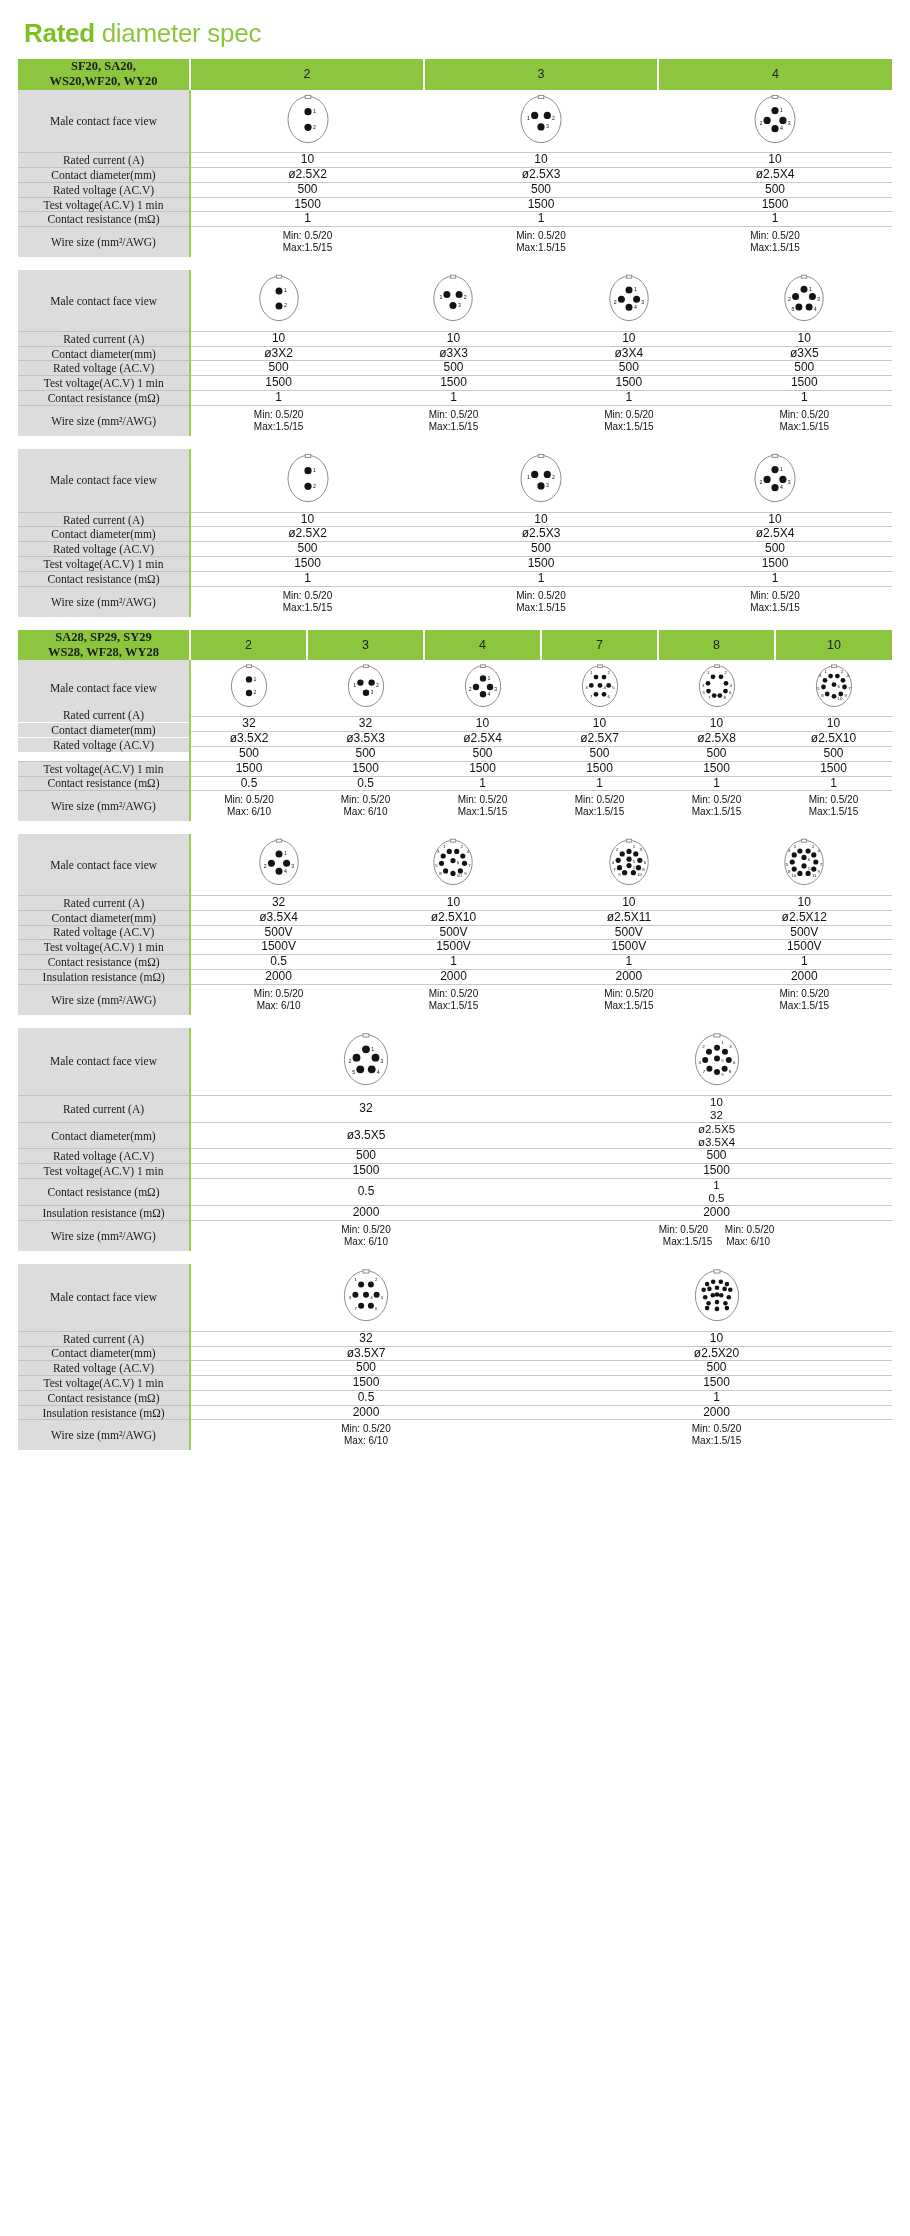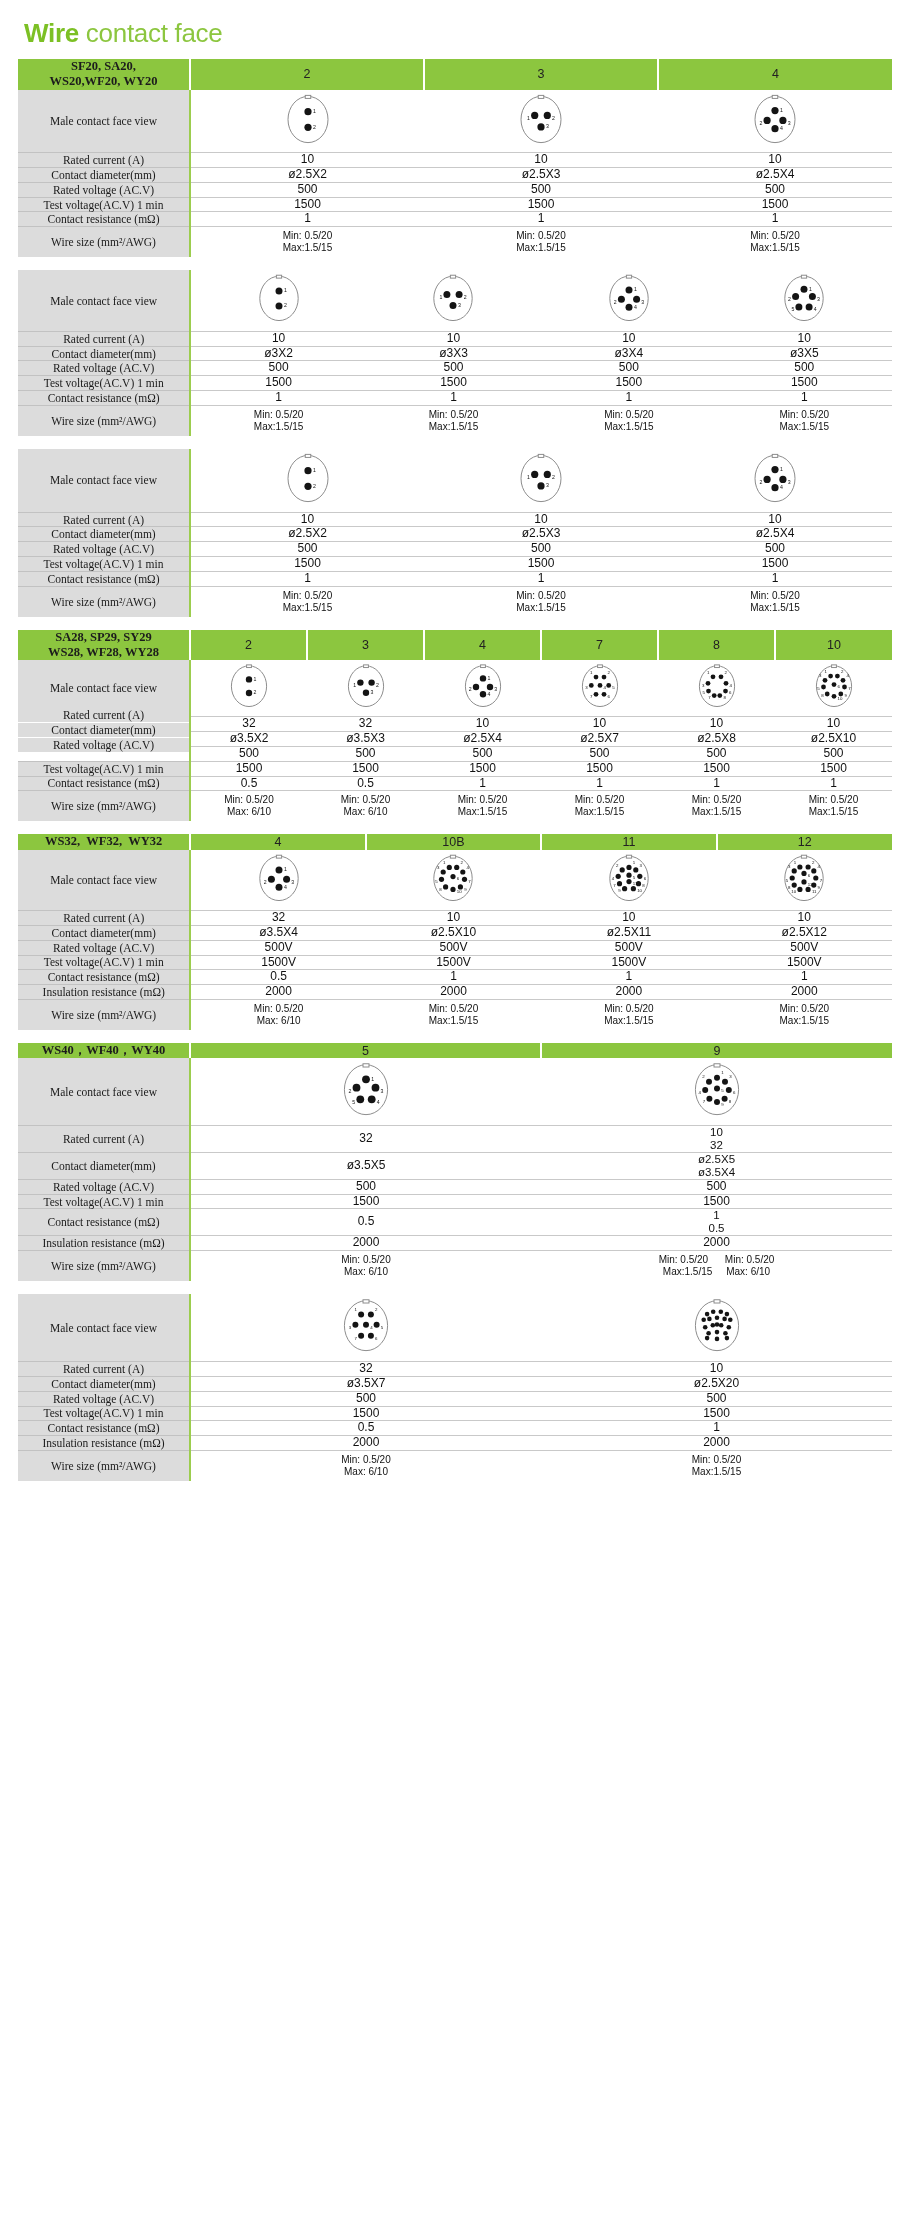--- a/index.html
+++ b/index.html
@@ -87,22 +87,22 @@
 
   
   .lbl.shift-up { position: relative; top: -9px; }
 </style>
 </head>
 <body>
 
 <div class="page">
 
   <div class="title">
-    <span class="t-strong">Wire</span>
-    <span class="t-light">contact face</span>
+    <span class="t-strong">Rated</span>
+    <span class="t-light">diameter spec</span>
   </div>
 
   <div id="blocks-root">
       <table class="block">
         <colgroup>
           <col style="width:172px">
           <col style="width:234px">
           <col style="width:234px">
           <col style="width:234px">
         </colgroup>
@@ -750,29 +750,20 @@
       </table>
       <table class="block">
         <colgroup>
           <col style="width:172px">
           <col style="width:175px">
           <col style="width:175px">
           <col style="width:175px">
           <col style="width:175px">
         </colgroup>
         <tbody>
-          <tr>
-            <td class="hdr-label">
-              <span style="display:block">WS32,&nbsp;&nbsp;WF32,&nbsp;&nbsp;WY32</span>
-            </td>
-            <td class="hdr-cell">4</td>
-            <td class="hdr-cell">10B</td>
-            <td class="hdr-cell">11</td>
-            <td class="hdr-cell">12</td>
-          </tr>
           <tr>
             <td class="lbl" style="height: 60px;">Male contact face view</td>
             <td class="val pic"><span class="face"><svg width="48" height="52.800000000000004" viewBox="0 0 48 52.800000000000004">
                   <ellipse cx="24" cy="26.400000000000002" rx="19.200000000000003" ry="22.176000000000002" fill="#fff" stroke="#8d8d8d" stroke-width="1"></ellipse>
                   <rect x="21.36" y="3.224" width="5.28" height="2.9040000000000004" fill="#fff" stroke="#8d8d8d" stroke-width="1"></rect>
                   <circle cx="24.0" cy="17.9" r="3.5" fill="#141414"></circle>
                   <text x="28.9" y="19.3" font-size="5.2" font-family="Liberation Sans, sans-serif" fill="#111" text-anchor="start">1</text>
                   <circle cx="16.4" cy="27.3" r="3.5" fill="#141414"></circle>
                   <text x="11.7" y="31.7" font-size="5.2" font-family="Liberation Sans, sans-serif" fill="#111" text-anchor="end">2</text>
                   <circle cx="31.6" cy="27.3" r="3.5" fill="#141414"></circle>
@@ -971,27 +962,20 @@
         </tbody>
       </table>
       <table class="block">
         <colgroup>
           <col style="width:172px">
           <col style="width:351px">
           <col style="width:351px">
         </colgroup>
         <tbody>
           <tr>
-            <td class="hdr-label">
-              <span style="display:block">WS40，WF40，WY40</span>
-            </td>
-            <td class="hdr-cell">5</td>
-            <td class="hdr-cell">9</td>
-          </tr>
-          <tr>
             <td class="lbl" style="height: 67.5px;">Male contact face view</td>
             <td class="val pic"><span class="face"><svg width="54" height="59.400000000000006" viewBox="0 0 54 59.400000000000006">
                   <ellipse cx="27" cy="29.700000000000003" rx="21.6" ry="24.948" fill="#fff" stroke="#8d8d8d" stroke-width="1"></ellipse>
                   <rect x="24.03" y="3.7520000000000024" width="5.94" height="3.2670000000000003" fill="#fff" stroke="#8d8d8d" stroke-width="1"></rect>
                   <circle cx="27.0" cy="19.3" r="3.9" fill="#141414"></circle>
                   <text x="32.3" y="20.7" font-size="5.2" font-family="Liberation Sans, sans-serif" fill="#111" text-anchor="start">1</text>
                   <circle cx="17.5" cy="27.7" r="3.9" fill="#141414"></circle>
                   <text x="12.4" y="32.6" font-size="5.2" font-family="Liberation Sans, sans-serif" fill="#111" text-anchor="end">2</text>
                   <circle cx="36.5" cy="27.7" r="3.9" fill="#141414"></circle>
                   <text x="41.6" y="32.6" font-size="5.2" font-family="Liberation Sans, sans-serif" fill="#111" text-anchor="start">3</text>

